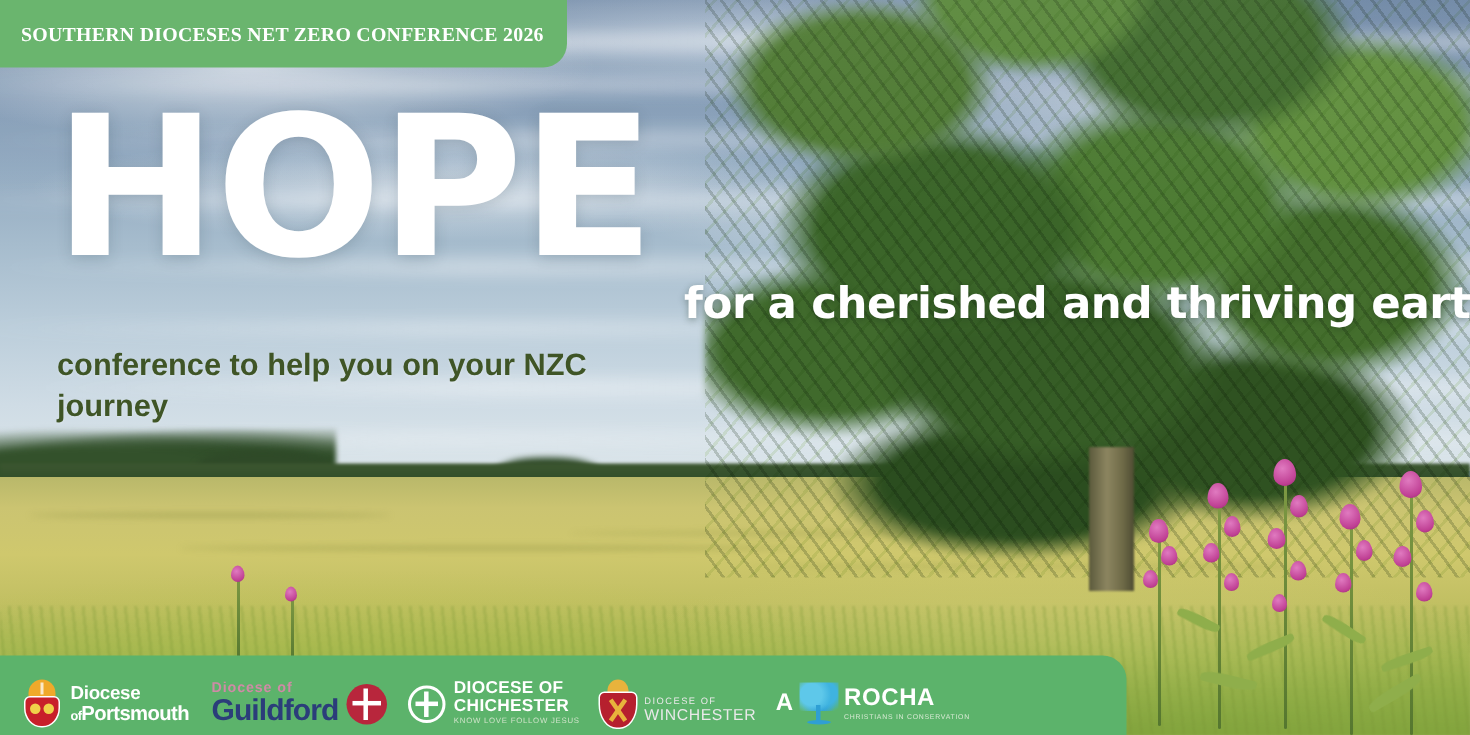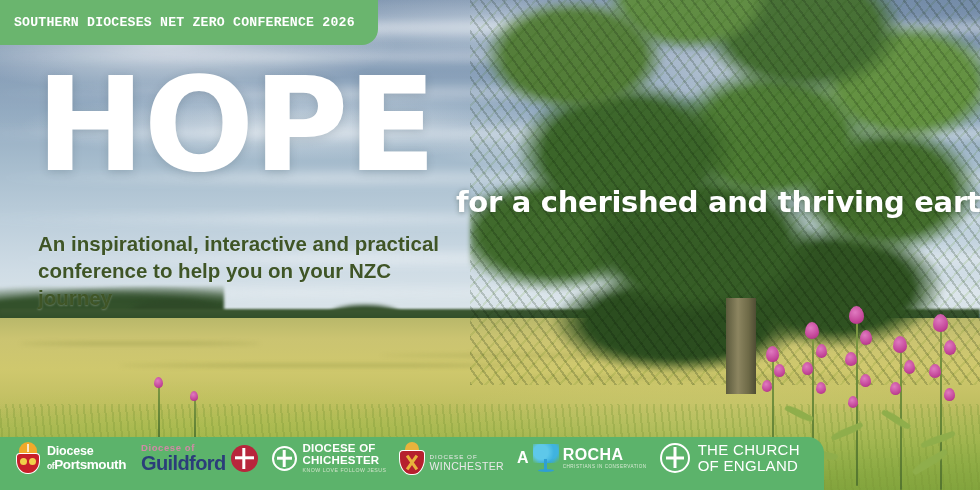--- a/index.html
+++ b/index.html
@@ -137,21 +137,21 @@
     border-bottom-right-radius:16px;
     display:flex;align-items:center;
   }
   .eyebrow-text{
     color:#ffffff;
     font-size:13.2px;
     font-weight:bold;
     letter-spacing:.2px;
     padding-left:14px;
     white-space:nowrap;
-    font-family:Liberation Mono, monospace;
+    font-family:Liberation Serif, serif;
   }
 
   
   .hope{
     position:absolute;left:36px;top:62px;
     color:#ffffff;
     font-size:130px;
     line-height:.98;
     font-weight:bold;
     letter-spacing:-1px;
@@ -177,24 +177,24 @@
     line-height:1.32;
     font-weight:bold;
     font-family:"Liberation Sans",sans-serif;
     text-shadow:0 1px 2px rgba(255,255,255,.25);
     max-width:420px;
   }
 
   
   .logobar{
     position:absolute;left:0;bottom:0;
-    width:824px;height:53px;
+    width:751px;height:53px;
     background:#5cb36b;
     border-top-right-radius:16px;
-    display:flex;align-items:flex-start;
+    display:flex;align-items:flex-end;
     padding-left:14px;
     box-sizing:border-box;
     gap:0;
   }
   .logo{display:flex;align-items:center;height:42px;flex:0 0 auto;}
 
   
   .l-ports{gap:5px;margin-right:15px;}
   .ports-mark{position:relative;width:28px;height:32px;}
   .ports-mitre{position:absolute;left:5px;top:0;width:18px;height:13px;
@@ -369,21 +369,20 @@
 
   <div class="eyebrow">
     <div class="eyebrow-text">SOUTHERN DIOCESES NET ZERO CONFERENCE 2026</div>
   </div>
 
   <div class="hope">HOPE</div>
 
   <div class="tagline">for a cherished and thriving earth</div>
 
   <div class="subtitle">
-    <div>An inspirational, interactive and practical</div>
     <div>conference to help you on your NZC journey</div>
   </div>
 
   <div class="logobar">
 
     <div class="logo l-ports">
       <div class="ports-mark">
         <div class="ports-mitre"></div>
         <div class="ports-shield"></div>
       </div>
@@ -428,22 +427,15 @@
           <div class="trunk"></div>
           <div class="roots"></div>
       </div>
       <div class="rocha-words">
         <div class="t1">ROCHA</div>
         <div class="t2">CHRISTIANS IN CONSERVATION</div>
       </div>
     </div>
 
 
-    <div class="logo l-coe">
-      <div class="coe-mark"></div>
-      <div class="coe-words">
-        <div class="t1">THE CHURCH</div>
-        <div class="t2">OF ENGLAND</div>
-      </div>
-    </div>
 
   </div>
 </div>
 
 </body></html>

